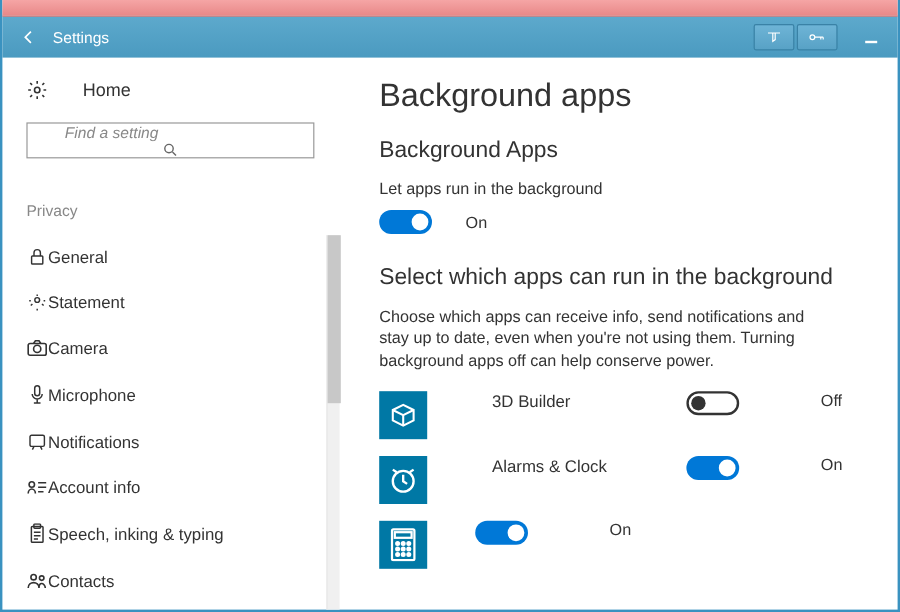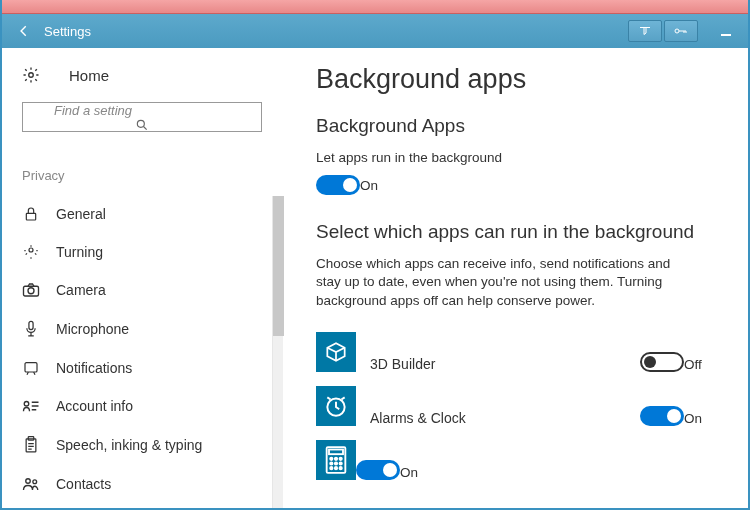--- a/index.html
+++ b/index.html
@@ -14,39 +14,39 @@
     .titlebar .minbtn { width: 28px; height: 20px; margin-left: 14px; display:flex; align-items:flex-end; justify-content:center; }
     .titlebar .minbtn .dash { width:10px; height:2px; background:#fff; margin-bottom:5px; }
 
     .content { display: flex; height: calc(100% - 48px); }
     .sidebar { width: 280px; padding: 18px 20px 0 20px; position: relative; }
     .home-row { display: flex; align-items: center; gap: 29px; color: #333; font-size: 15px; margin-bottom: 18px; cursor: pointer; }
     .searchbox { display: flex; align-items: center; border: 1px solid #999; height: 30px; padding: 0 10px; color: #777; font-size: 13px; flex-direction: column; }
     .searchbox input { border: none; outline: none; flex: 1; font-size: 13px; color: #333; background: transparent; }
     .searchbox input::placeholder { color: #888; font-style: italic; }
     .section-label { margin-top: 36px; font-size: 13px; color: #888; margin-bottom: 12px; }
-    .nav-item { display: flex; align-items: center; gap: 16px; padding: 11px 0; color: #333; font-size: 14px; cursor: pointer; }
+    .nav-item { display: flex; align-items: center; padding: 11px 0; color: #333; font-size: 14px; cursor: pointer; }
     .nav-ic { width: 18px; display:flex; justify-content:center; color:#333; }
     .scrollbar-gutter { position: absolute; right: -1px; top: 148px; width: 11px; bottom: 0; background: #f0f0f0; border-left: 1px solid #e6e6e6; }
     .scrollbar-thumb { width: 11px; height: 140px; background: #c8c8c8; }
 
     .main { flex: 1; padding: 12px 34px 0 34px; overflow: hidden; position: relative; }
     h1 { font-size: 27px; font-weight: 400; color: #333; margin-top: 4px; }
     h2 { font-size: 19px; font-weight: 400; color: #333; margin-top: 20px; }
     .para { font-size: 13.5px; color: #333; margin-top: 12px; line-height: 1.35; max-width: 380px; }
     .link { color: #0066b8; font-size: 13.5px; margin-top: 14px; display: inline-block; cursor: pointer; }
     .toggle-row { display: flex; align-items: center; margin-top: 8px; }
     .toggle { width: 44px; height: 20px; border-radius: 10px; position: relative; cursor: pointer; }
     .toggle.on { background: #0078d7; }
     .toggle.on .knob { position: absolute; right: 3px; top: 3px; width: 14px; height: 14px; background: #fff; border-radius: 50%; }
     .toggle.off { background: #fff; border: 2px solid #333; }
     .toggle.off .knob { position: absolute; left: 2px; top: 2px; width: 12px; height: 12px; background: #333; border-radius: 50%; }
-    .toggle-label { font-size: 13.5px; color: #333; margin-left: 0; }
+    .toggle-label { font-size: 13.5px; color: #333; margin-left: 28px; }
     .app-list { margin-top: 16px; }
-    .app-row { display: flex; align-items: flex-end; height: 46px; }
+    .app-row { display: flex; align-items: flex-start; height: 46px; gap: 40px; }
     .app-icon { width: 40px; height: 40px; background: #0078a5; display: flex; align-items: center; justify-content: center; color: #fff; }
     .app-name { font-size: 14px; color: #333; margin-left: 14px; flex: 1; }
     .app-row .toggle-label { width: 30px; }
     svg { display: block; }
   </style>
 </head>
 <body>
 
 <div class="window">
   <div class="browser-tabs"></div>
@@ -105,21 +105,21 @@
           </span>
         <span>General</span>
       </div>
       <div class="nav-item">
         <span class="nav-ic">
             <svg width="16" height="16" viewBox="0 0 24 24" fill="none" stroke="#333" stroke-width="1.8">
               <circle cx="12" cy="9" r="3"></circle>
               <path d="M12 2v2M12 20v2M6 14l-2 2M18 14l2 2M4 10H2M22 10h-2"></path>
             </svg>
           </span>
-        <span>Turning</span>
+        <span>Statement</span>
       </div>
       <div class="nav-item">
         <span class="nav-ic">
             <svg width="18" height="16" viewBox="0 0 24 20" fill="none" stroke="#333" stroke-width="1.8">
               <rect x="2" y="5" width="20" height="13" rx="2"></rect>
               <circle cx="12" cy="11" r="4"></circle>
               <path d="M8 5l2-3h4l2 3"></path>
             </svg>
           </span>
         <span>Camera</span>

